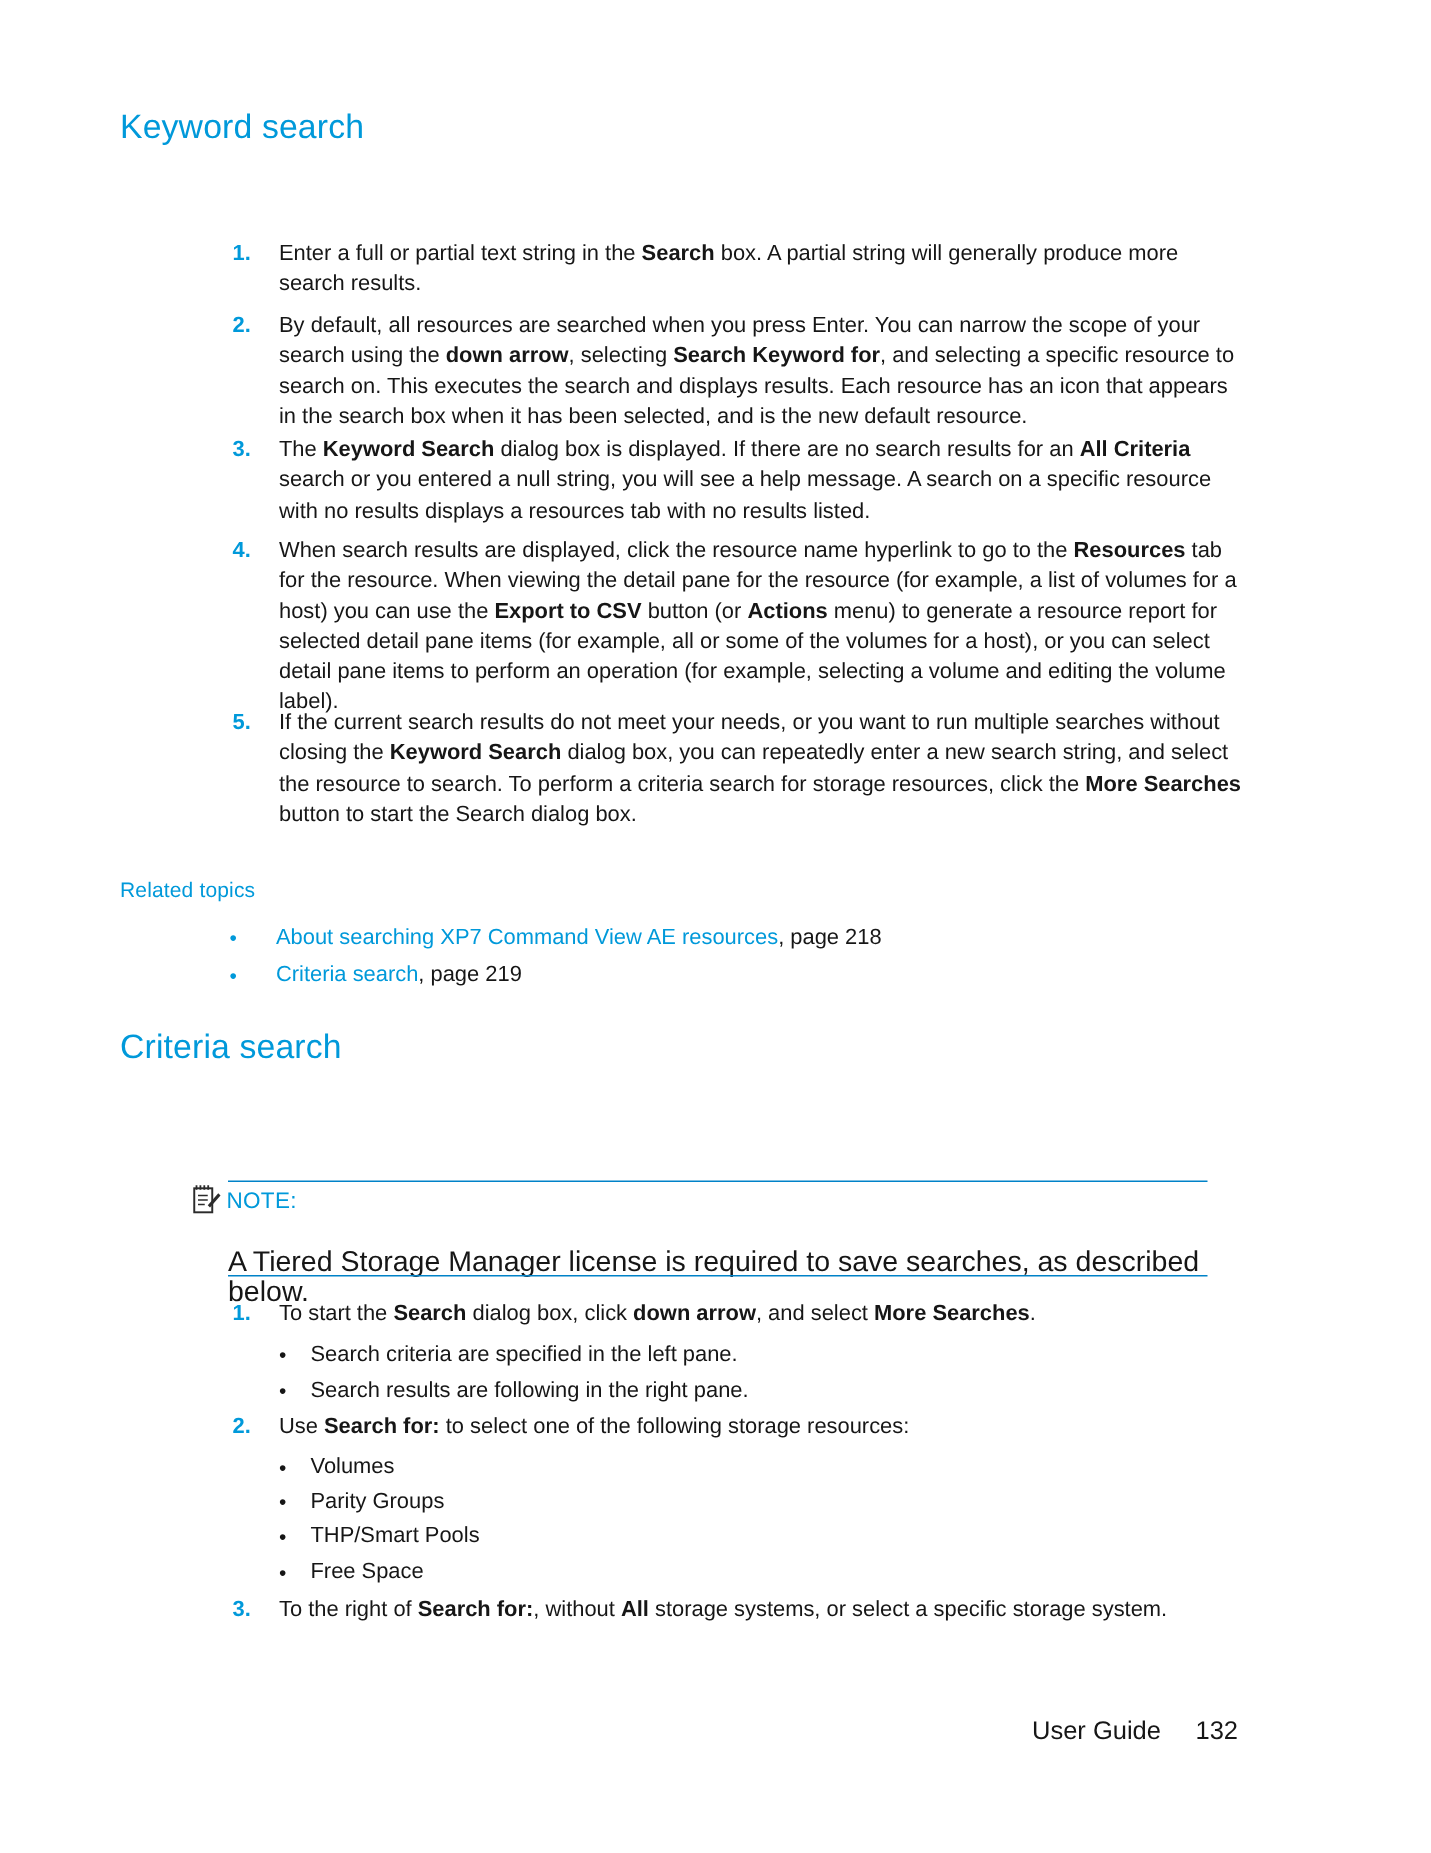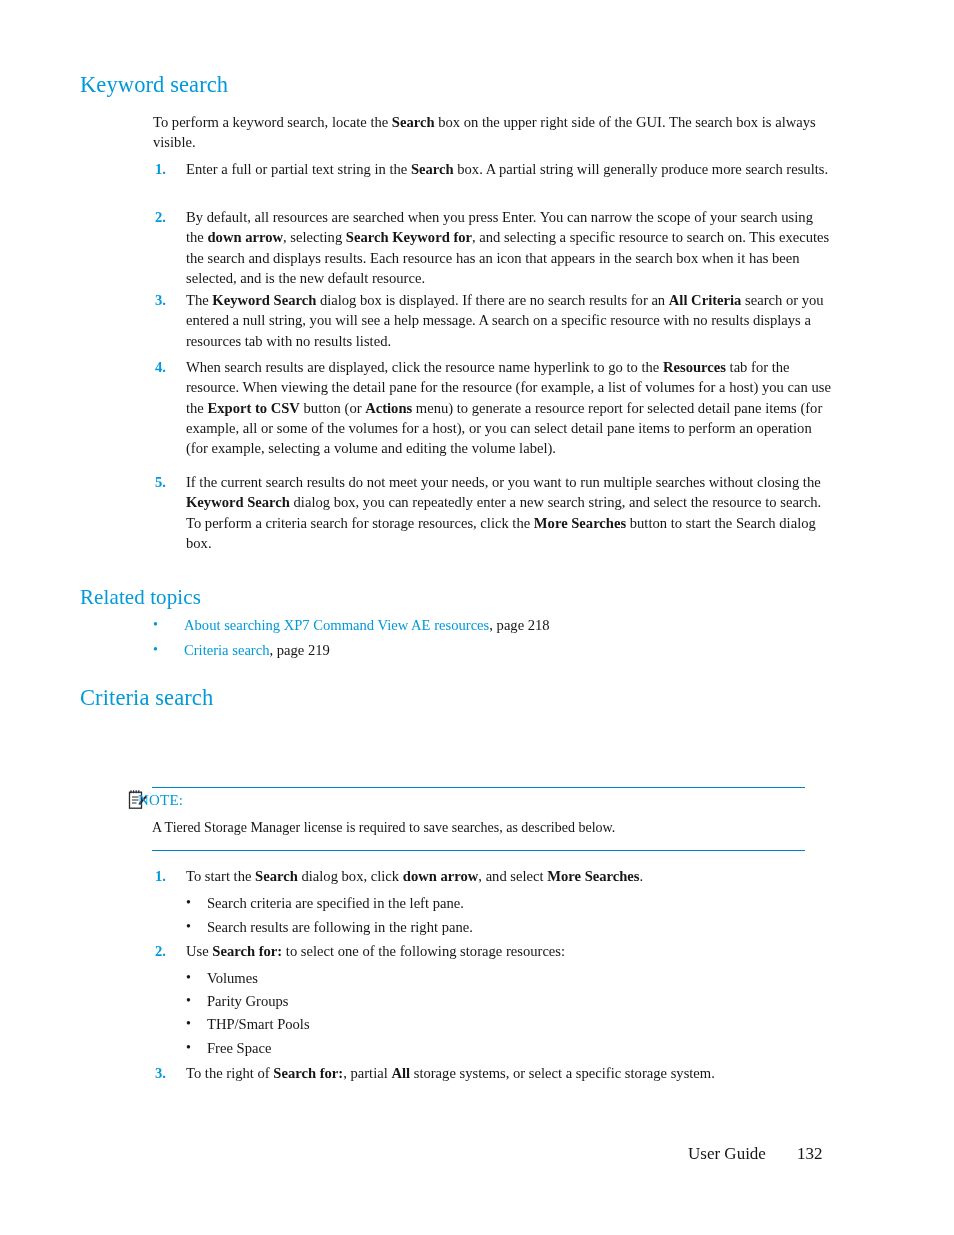--- a/index.html
+++ b/index.html
@@ -11,38 +11,37 @@
     font-family: "Liberation Sans", sans-serif;
     color: #111111;
   }
   .page {
     position: relative;
     width: 954px;
     height: 1235px;
     background: #ffffff;
     overflow: hidden;
     box-sizing: border-box;
-    font-family: Liberation Serif, serif;
   }
 
   
   .h1 {
     position: absolute;
     left: 80px;
     color: #0099da;
     font-size: 22.5px;
     font-weight: 400;
     letter-spacing: 0.1px;
     white-space: nowrap;
   }
   .h2 {
     position: absolute;
     left: 80px;
     color: #0099da;
-    font-size: 21px;
+    font-size: 14px;
     font-weight: 400;
     letter-spacing: 0.1px;
     white-space: nowrap;
   }
 
   
   .para {
     position: absolute;
     font-size: 14.6px;
     line-height: 20.3px;
@@ -109,43 +108,40 @@
   }
   .note-label {
     position: absolute;
     color: #0099da;
     font-size: 15px;
     font-weight: 400;
     letter-spacing: 0.2px;
   }
   .note-text {
     position: absolute;
-    font-size: 14px;
-    line-height: 20.3px;
-    color: #161616;
+    font-size: 19px;
+    line-height: 20.3px;
+    color: #161616;
+    margin-top: 14px;
   }
 
   
   .footer {
     position: absolute;
     font-size: 17px;
     color: #161616;
   }
 </style>
 </head>
 <body>
 
 <div class="page">
 
   <div class="h1" style="top:72px;">Keyword search</div>
 
-  <div class="para" style="left:153px; top:112px; width:672px;">
-    <span>To perform a keyword search, locate the </span><b>Search</b><span> box on the upper right side of the GUI. The search</span>
-    <span>box is always visible.</span>
-  </div>
 
   <div class="oli" style="left:155px; top:159px; width:675px;">
     <span class="num">1.</span>
     <span class="body"><span>Enter a full or partial text string in the </span><b>Search</b><span> box. A partial string will generally produce more search results.</span></span>
   </div>
 
   <div class="oli" style="left:155px; top:207px; width:675px;">
     <span class="num">2.</span>
     <span class="body"><span>By default, all resources are searched when you press Enter. You can narrow the scope of your search using the </span><b>down arrow</b><span>, selecting </span><b>Search Keyword for</b><span>, and selecting a specific resource to search on. This executes the search and displays results. Each resource has an icon that appears in the search box when it has been selected, and is the new default resource.</span></span>
   </div>
@@ -189,21 +185,21 @@
       <line x1="4" y1="11" x2="10.5" y2="11" stroke="#2b2b2b" stroke-width="1"></line>
       <line x1="4" y1="14" x2="8.5" y2="14" stroke="#2b2b2b" stroke-width="1"></line>
       <line x1="3" y1="1.2" x2="3" y2="4.2" stroke="#2b2b2b" stroke-width="1.2"></line>
       <line x1="5.6" y1="1.2" x2="5.6" y2="4.2" stroke="#2b2b2b" stroke-width="1.2"></line>
       <line x1="8.2" y1="1.2" x2="8.2" y2="4.2" stroke="#2b2b2b" stroke-width="1.2"></line>
       <line x1="10.8" y1="1.2" x2="10.8" y2="4.2" stroke="#2b2b2b" stroke-width="1.2"></line>
       <path d="M10.5 14.5 L17.5 6.5 L19 8 L12 16 Z" fill="#2b2b2b"></path>
     </svg>
   </div>
 
-  <div class="note-label" style="left:138px; top:792px;">NOTE:</div>
+  <div class="note-label" style="left:151px; top:792px;">NOTE:</div>
 
   <div class="note-text" style="left:152px; top:818px; width:653px;">A Tiered Storage Manager license is required to save searches, as described below.</div>
 
   <div class="note-rule" style="left:152px; top:850px; width:653px;"></div>
 
   <div class="oli" style="left:155px; top:866px; width:678px;">
     <span class="num">1.</span>
     <span class="body"><span>To start the </span><b>Search</b><span> dialog box, click </span><b>down arrow</b><span>, and select </span><b>More Searches</b><span>.</span></span>
   </div>
 
@@ -237,19 +233,19 @@
     <span class="body">THP/Smart Pools</span>
   </div>
 
   <div class="bli" style="left:186px; top:1038px; width:560px;">
     <span class="dot dark">•</span>
     <span class="body">Free Space</span>
   </div>
 
   <div class="oli" style="left:155px; top:1063px; width:678px;">
     <span class="num">3.</span>
-    <span class="body"><span>To the right of </span><b>Search for:</b><span>, partial </span><b>All</b><span> storage systems, or select a specific storage system.</span></span>
+    <span class="body"><span>To the right of </span><b>Search for:</b><span>, without </span><b>All</b><span> storage systems, or select a specific storage system.</span></span>
   </div>
 
   <div class="footer" style="left:688px; top:1144px;">User Guide</div>
   <div class="footer fpage" style="left:797px; top:1144px;">132</div>
 
 </div>
 
 </body></html>

